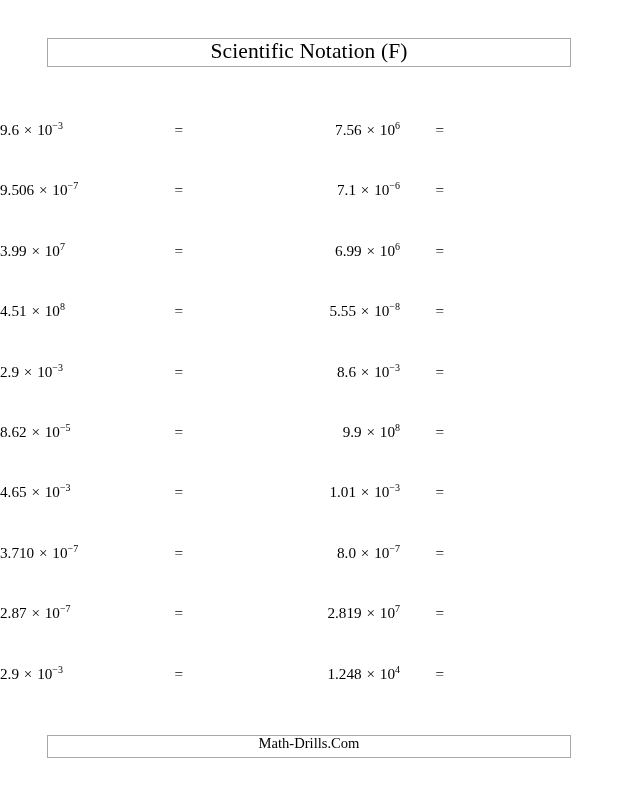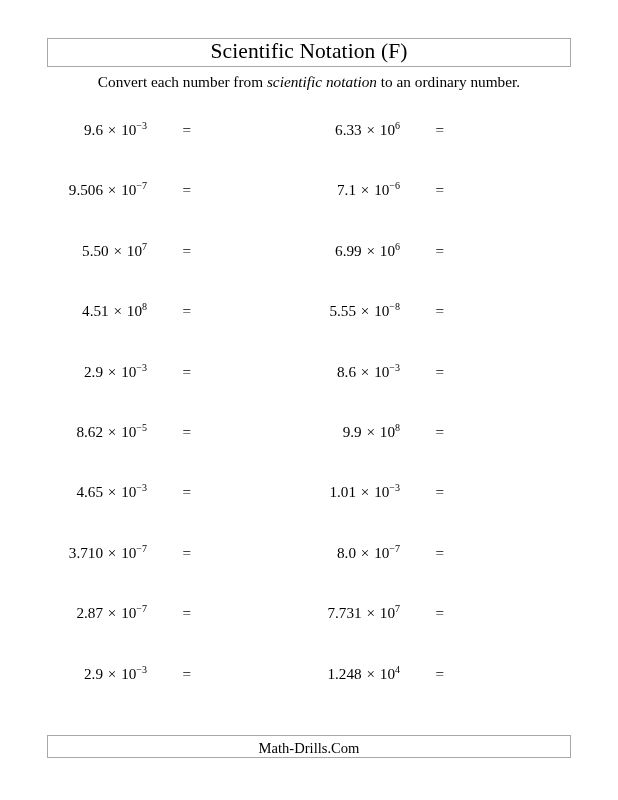--- a/index.html
+++ b/index.html
@@ -75,23 +75,23 @@
     position: absolute;
     top: 0;
     height: 24px;
     display: flex;
     align-items: baseline;
     font-size: 15.2px;
     line-height: 24px;
     white-space: nowrap;
   }
   .cell-left {
-    left: 8px;
+    left: 0;
     width: 183px;
-    justify-content: flex-end;
+    justify-content: space-between;
   }
   .cell-right {
     left: 261px;
     width: 183px;
     justify-content: flex-end;
   }
   .expr {
     display: inline-block;
   }
   .eq {
@@ -112,67 +112,64 @@
   
   .footer-box {
     position: absolute;
     left: 47px;
     top: 735px;
     width: 524px;
     height: 23px;
     border: 1px solid #a8a8a8;
     box-sizing: border-box;
     display: flex;
-    align-items: flex-end;
+    align-items: flex-start;
     justify-content: center;
   }
   .footer-text {
     font-size: 14.6px;
     line-height: 1;
     white-space: nowrap;
     padding-bottom: 1px;
   }
 </style>
 </head>
 <body>
 
 <div class="sheet">
 
   <div class="title-box">
     <span class="title-text">Scientific Notation (F)</span>
   </div>
 
-  <div class="instructions">
-    <span>Convert each number from </span><span class="ital">scientific notation</span><span> to an ordinary number.</span>
-  </div>
 
   <div class="problems" id="problems">
       <div class="prow">
         <div class="cell cell-left">
           <span class="expr"><span>9.6</span><span class="times"> × </span><span>10</span><sup>−3</sup></span>
           <span class="eq">=</span>
         </div>
         <div class="cell cell-right">
-          <span class="expr"><span>6.33</span><span class="times"> × </span><span>10</span><sup>6</sup></span>
+          <span class="expr"><span>7.56</span><span class="times"> × </span><span>10</span><sup>6</sup></span>
           <span class="eq">=</span>
         </div>
       </div>
       <div class="prow">
         <div class="cell cell-left">
           <span class="expr"><span>9.506</span><span class="times"> × </span><span>10</span><sup>−7</sup></span>
           <span class="eq">=</span>
         </div>
         <div class="cell cell-right">
           <span class="expr"><span>7.1</span><span class="times"> × </span><span>10</span><sup>−6</sup></span>
           <span class="eq">=</span>
         </div>
       </div>
       <div class="prow">
         <div class="cell cell-left">
-          <span class="expr"><span>5.50</span><span class="times"> × </span><span>10</span><sup>7</sup></span>
+          <span class="expr"><span>3.99</span><span class="times"> × </span><span>10</span><sup>7</sup></span>
           <span class="eq">=</span>
         </div>
         <div class="cell cell-right">
           <span class="expr"><span>6.99</span><span class="times"> × </span><span>10</span><sup>6</sup></span>
           <span class="eq">=</span>
         </div>
       </div>
       <div class="prow">
         <div class="cell cell-left">
           <span class="expr"><span>4.51</span><span class="times"> × </span><span>10</span><sup>8</sup></span>
@@ -222,21 +219,21 @@
           <span class="expr"><span>8.0</span><span class="times"> × </span><span>10</span><sup>−7</sup></span>
           <span class="eq">=</span>
         </div>
       </div>
       <div class="prow">
         <div class="cell cell-left">
           <span class="expr"><span>2.87</span><span class="times"> × </span><span>10</span><sup>−7</sup></span>
           <span class="eq">=</span>
         </div>
         <div class="cell cell-right">
-          <span class="expr"><span>7.731</span><span class="times"> × </span><span>10</span><sup>7</sup></span>
+          <span class="expr"><span>2.819</span><span class="times"> × </span><span>10</span><sup>7</sup></span>
           <span class="eq">=</span>
         </div>
       </div>
       <div class="prow">
         <div class="cell cell-left">
           <span class="expr"><span>2.9</span><span class="times"> × </span><span>10</span><sup>−3</sup></span>
           <span class="eq">=</span>
         </div>
         <div class="cell cell-right">
           <span class="expr"><span>1.248</span><span class="times"> × </span><span>10</span><sup>4</sup></span>

